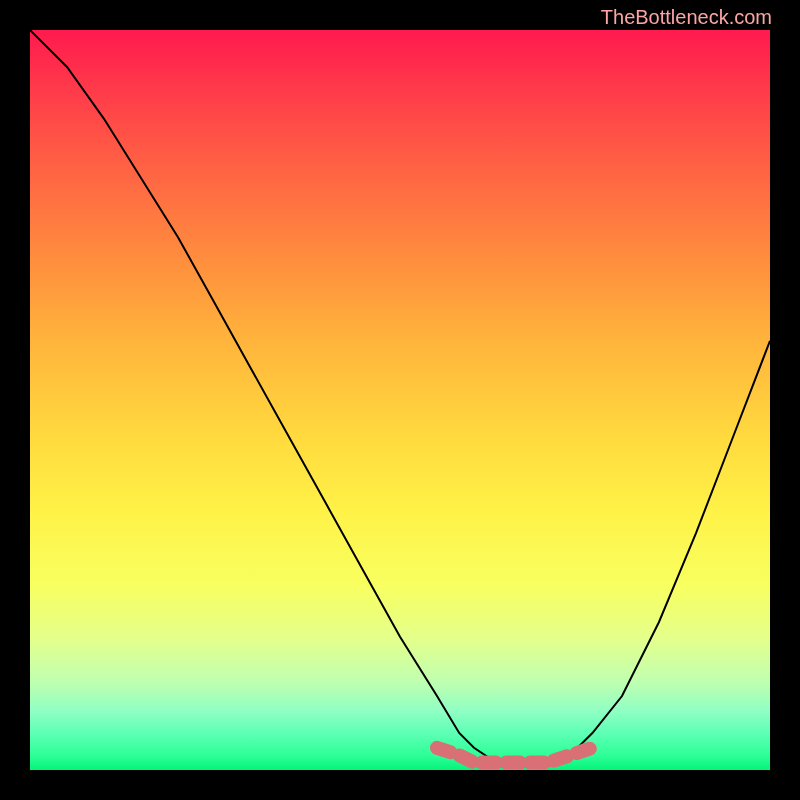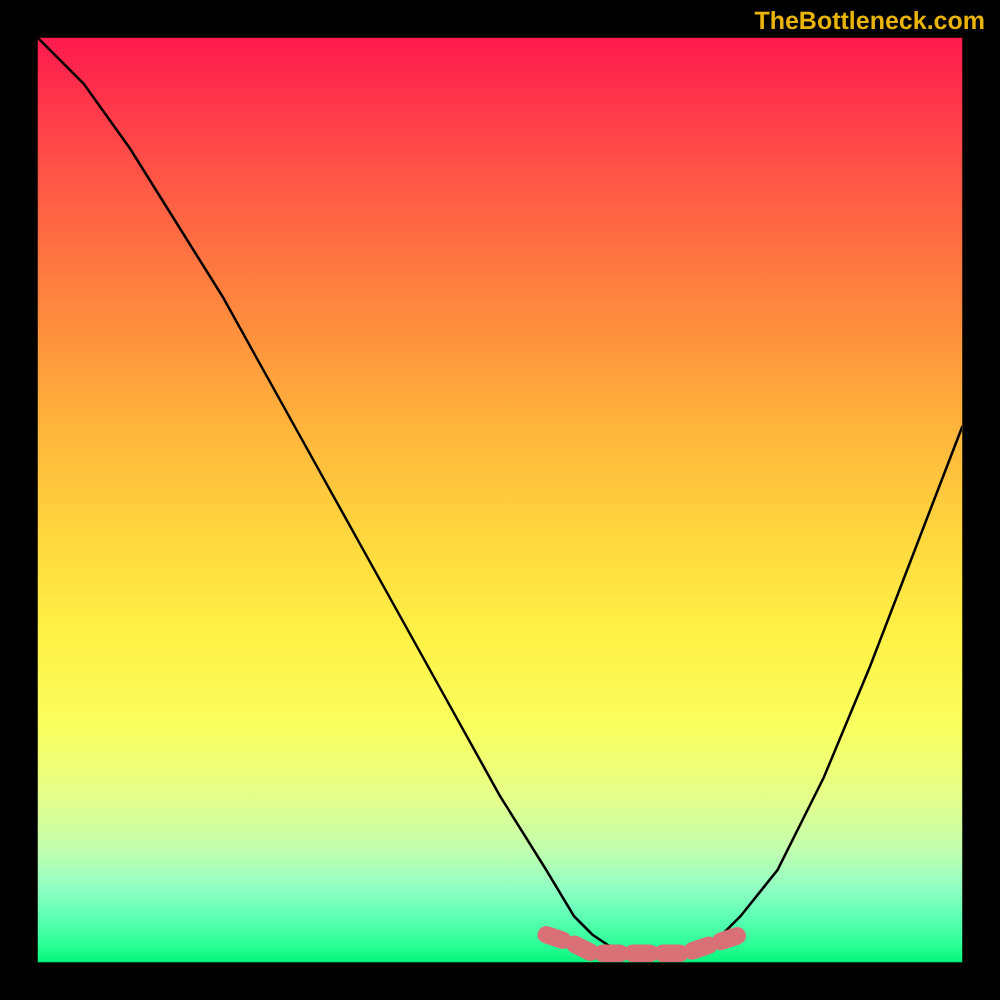--- a/index.html
+++ b/index.html
@@ -7,24 +7,24 @@
     padding: 0;
     width: 800px;
     height: 800px;
     background: #000;
     position: relative;
     font-family: Arial, sans-serif;
   }
   .watermark {
     position: absolute;
     top: 6px;
-    right: 12px;
-    color: #eab308;
+    right: 28px;
+    color: #fca5a5;
     font-size: 20px;
-    font-weight: 700;
+    font-weight: 400;
     z-index: 10;
   }
   .plot-area {
     position: absolute;
     left: 30px;
     top: 30px;
     width: 740px;
     height: 740px;
     overflow: hidden;
   }

